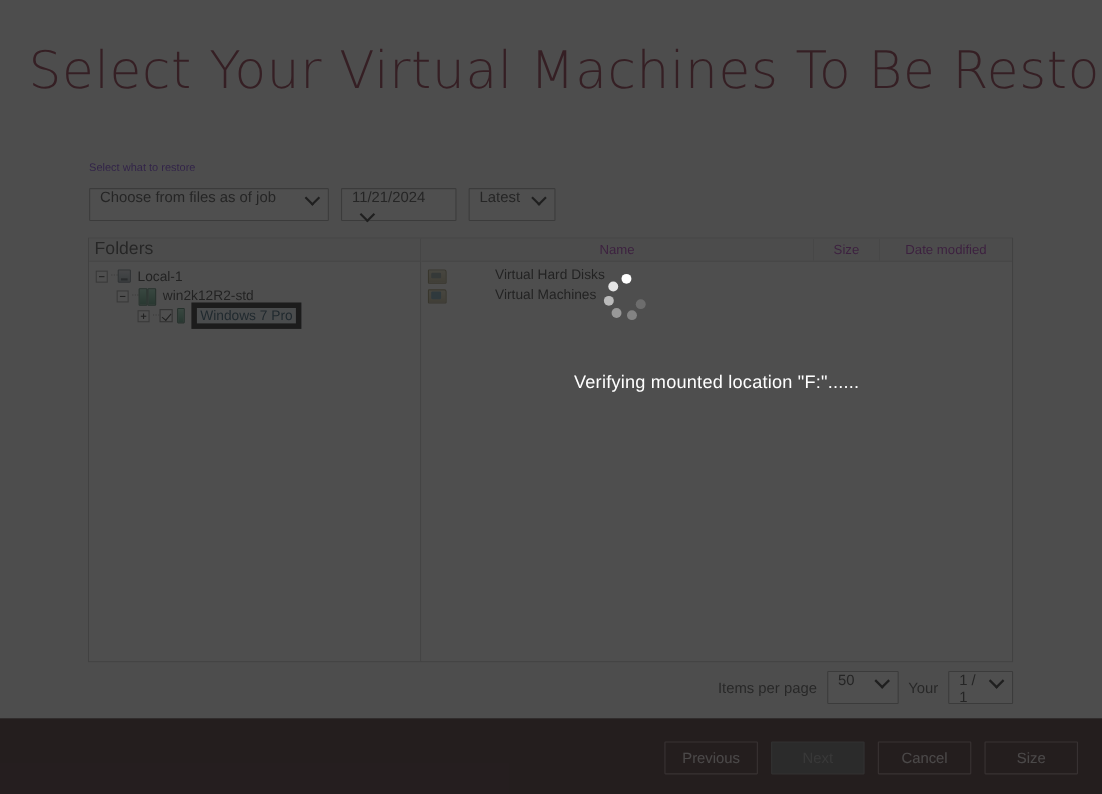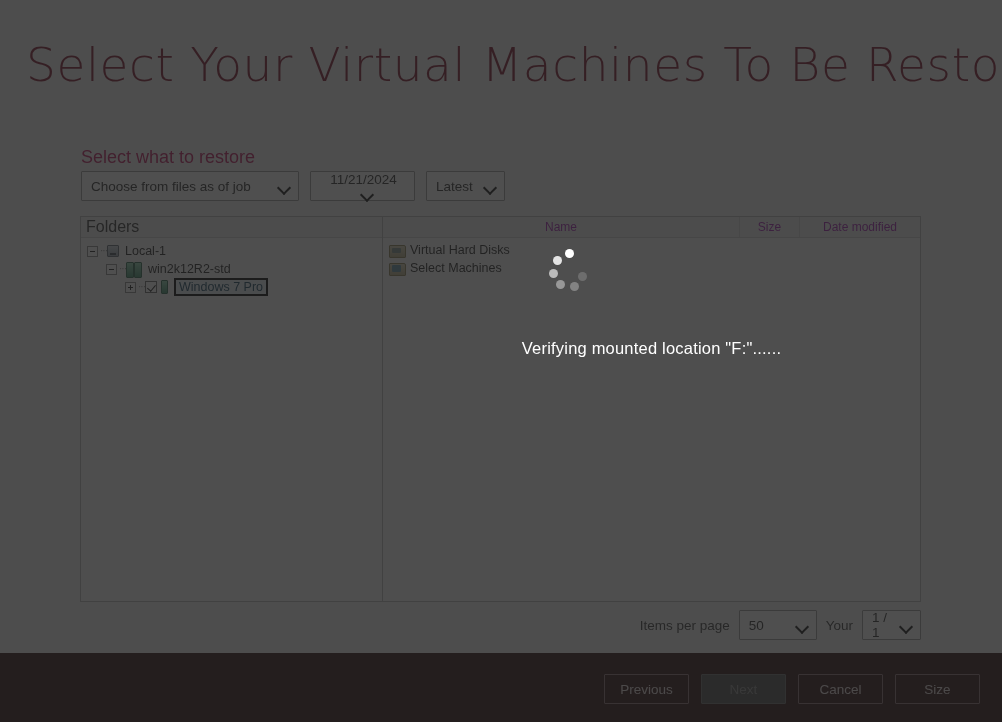--- a/index.html
+++ b/index.html
@@ -46,37 +46,37 @@
     position: absolute;
     left: 0; top: 128px;
     width: 1002px;
     height: 525px;
     background: #f5f5f5;
   }
 
   .restore-label {
     position: absolute;
     left: 81px; top: 19px;
-    font-size: 18px;
-    color: #be185d;
+    font-size: 10px;
+    color: #6d28d9;
   }
 
   
   .select-row {
     position: absolute;
     left: 81px; top: 43px;
     display: flex;
     gap: 11px;
   }
   .sel {
     height: 30px;
     border: 1px solid #9a9a9a;
     background: #fdfdfd;
     display: flex;
-    align-items: center;
+    align-items: flex-start;
     justify-content: space-between;
     padding: 0 7px 0 9px;
     font-size: 13.5px;
     color: #2d2d2d;
     border-radius: 1px;
     cursor: pointer;
   }
   .sel.w1 { width: 218px; }
   .sel.w2 { width: 105px; flex-direction: column; }
   .sel.w3 { width: 79px; }
@@ -225,21 +225,21 @@
   .ic-srv-one {
     width: 7px; height: 14px;
     background: linear-gradient(#8fd6b4, #3f8d6a);
     border: 1px solid #2f6b50;
     border-radius: 1px;
     margin-right: 6px;
   }
 
   .tlabel { padding: 0 2px; }
   .tlabel.selected {
-    border: 2px solid #000000;
+    border: 5px solid #000000;
     background: #e6eef4;
     padding: 0 3px;
     color: #16435c;
   }
 
   
   .list-pane {
     flex: 1;
     position: relative;
     background: #fbfbfb;
@@ -263,20 +263,21 @@
   .col.size { width: 60px; }
   .col.date { width: 120px; border-right: none; }
 
   .file-list { padding: 3px 0 0 6px; }
   .frow {
     display: flex;
     align-items: center;
     height: 18px;
     font-size: 12.5px;
     color: #222;
+    gap: 40px;
   }
   .ic-folder {
     width: 16px; height: 13px;
     margin-right: 5px;
     position: relative;
     flex: 0 0 auto;
   }
   .ic-folder::before {
     content: "";
     position: absolute;
@@ -450,40 +451,40 @@
           <div class="col date">Date modified</div>
         </div>
 
         <div class="file-list">
           <div class="frow">
             <span class="ic-folder disk"></span>
             <span>Virtual Hard Disks</span>
           </div>
           <div class="frow">
             <span class="ic-folder vm"></span>
-            <span>Select Machines</span>
+            <span>Virtual Machines</span>
           </div>
         </div>
 
         <div class="spinner" style="z-index:60;">
           <i style="left:20px;  top:0px;  opacity:1.00;"></i>
           <i style="left:8px;   top:7px;  opacity:0.85;"></i>
           <i style="left:4px;   top:20px; opacity:0.62;"></i>
           <i style="left:11px;  top:31px; opacity:0.42;"></i>
           <i style="left:25px;  top:33px; opacity:0.30;"></i>
           <i style="left:33px;  top:23px; opacity:0.18;"></i>
         </div>
 
         <div class="status-text" style="z-index:60;">Verifying mounted location "F:"......</div>
       </div>
     </div>
 
     <div class="pager">
       <span>Items per page</span>
-      <span class="sel" style="width:78px;">
+      <span class="sel" style="width:65px;">
         <span>50</span>
         <span class="caret"></span>
       </span>
       <span>Your</span>
       <span class="sel" style="width:59px;">
         <span>1 / 1</span>
         <span class="caret"></span>
       </span>
     </div>
 

